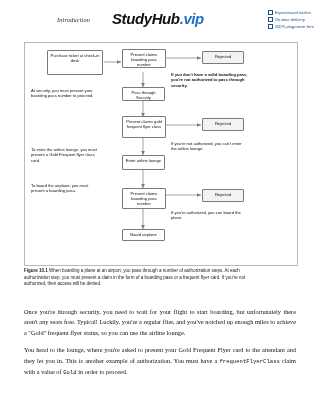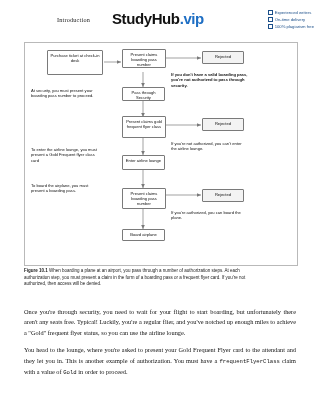--- a/index.html
+++ b/index.html
@@ -16,20 +16,21 @@
     position: relative;
   }
 
   
   .page-header {
     position: absolute;
     top: 6px;
     left: 0;
     width: 320px;
     height: 34px;
+    font-style: italic;
   }
   .header-intro {
     position: absolute;
     left: 57px;
     top: 10px;
     font-size: 6.2px;
     font-family: "Liberation Serif", serif;
     color: #1a1a1a;
     letter-spacing: .2px;
   }

